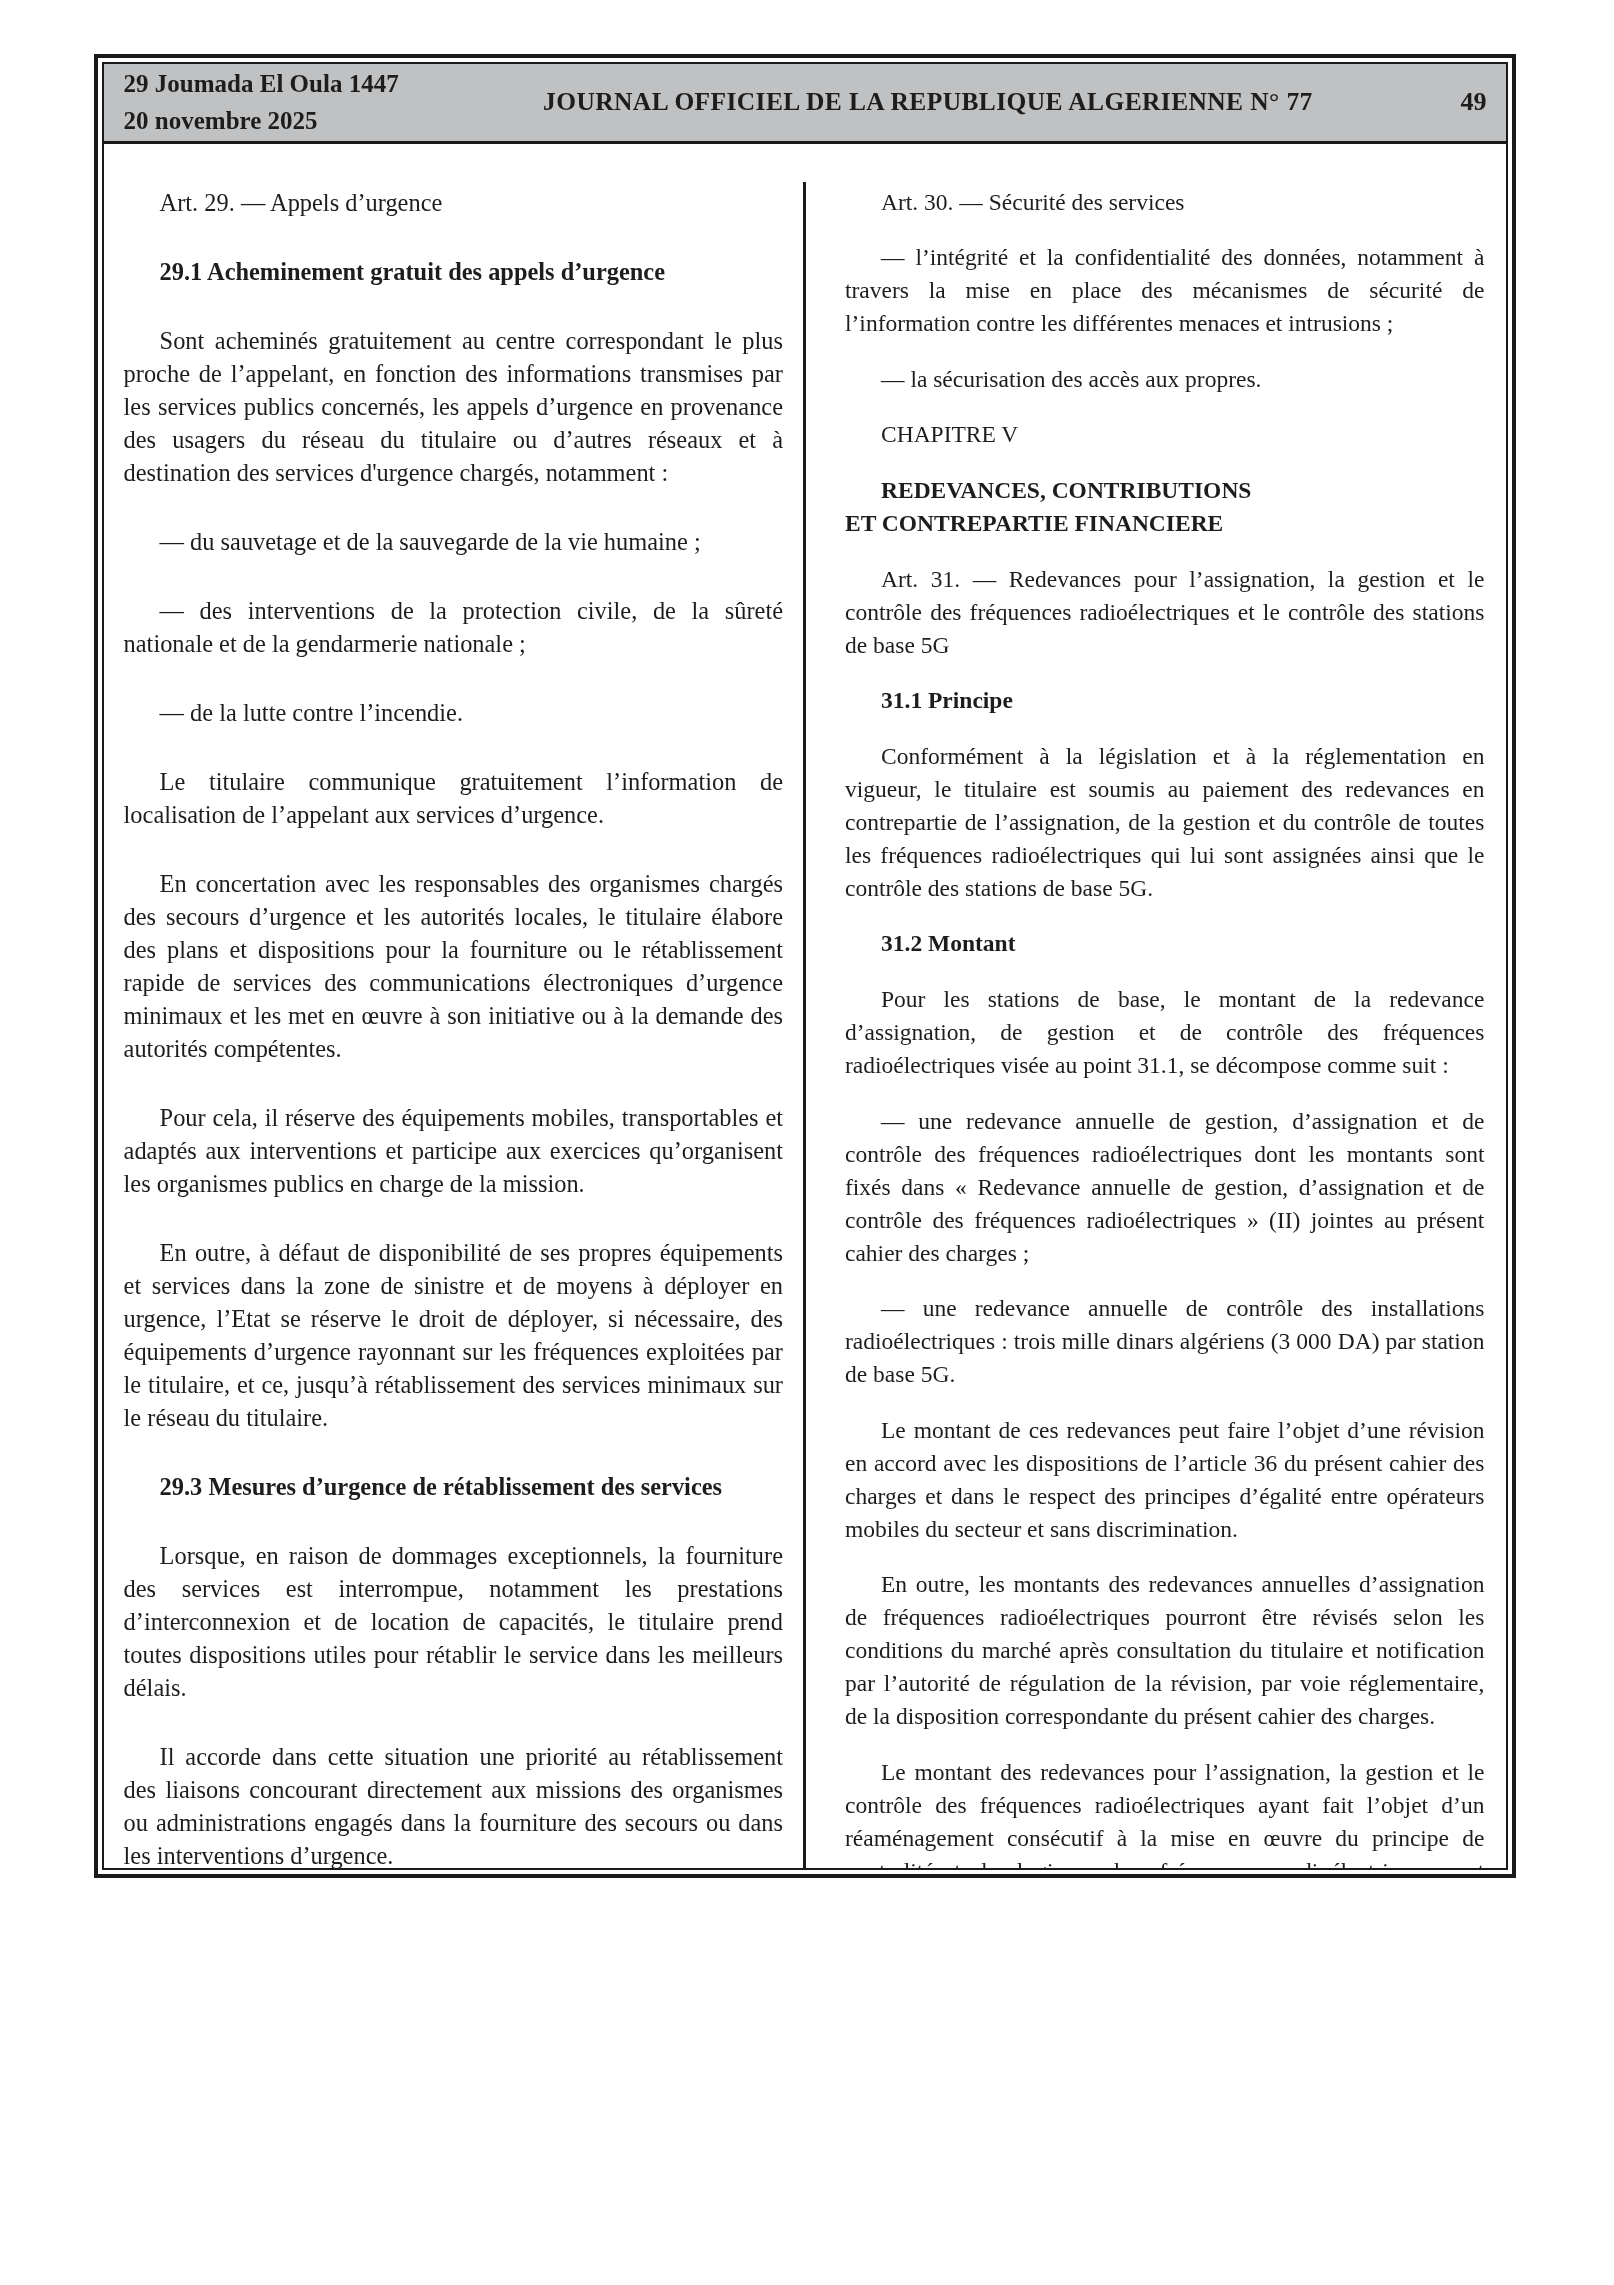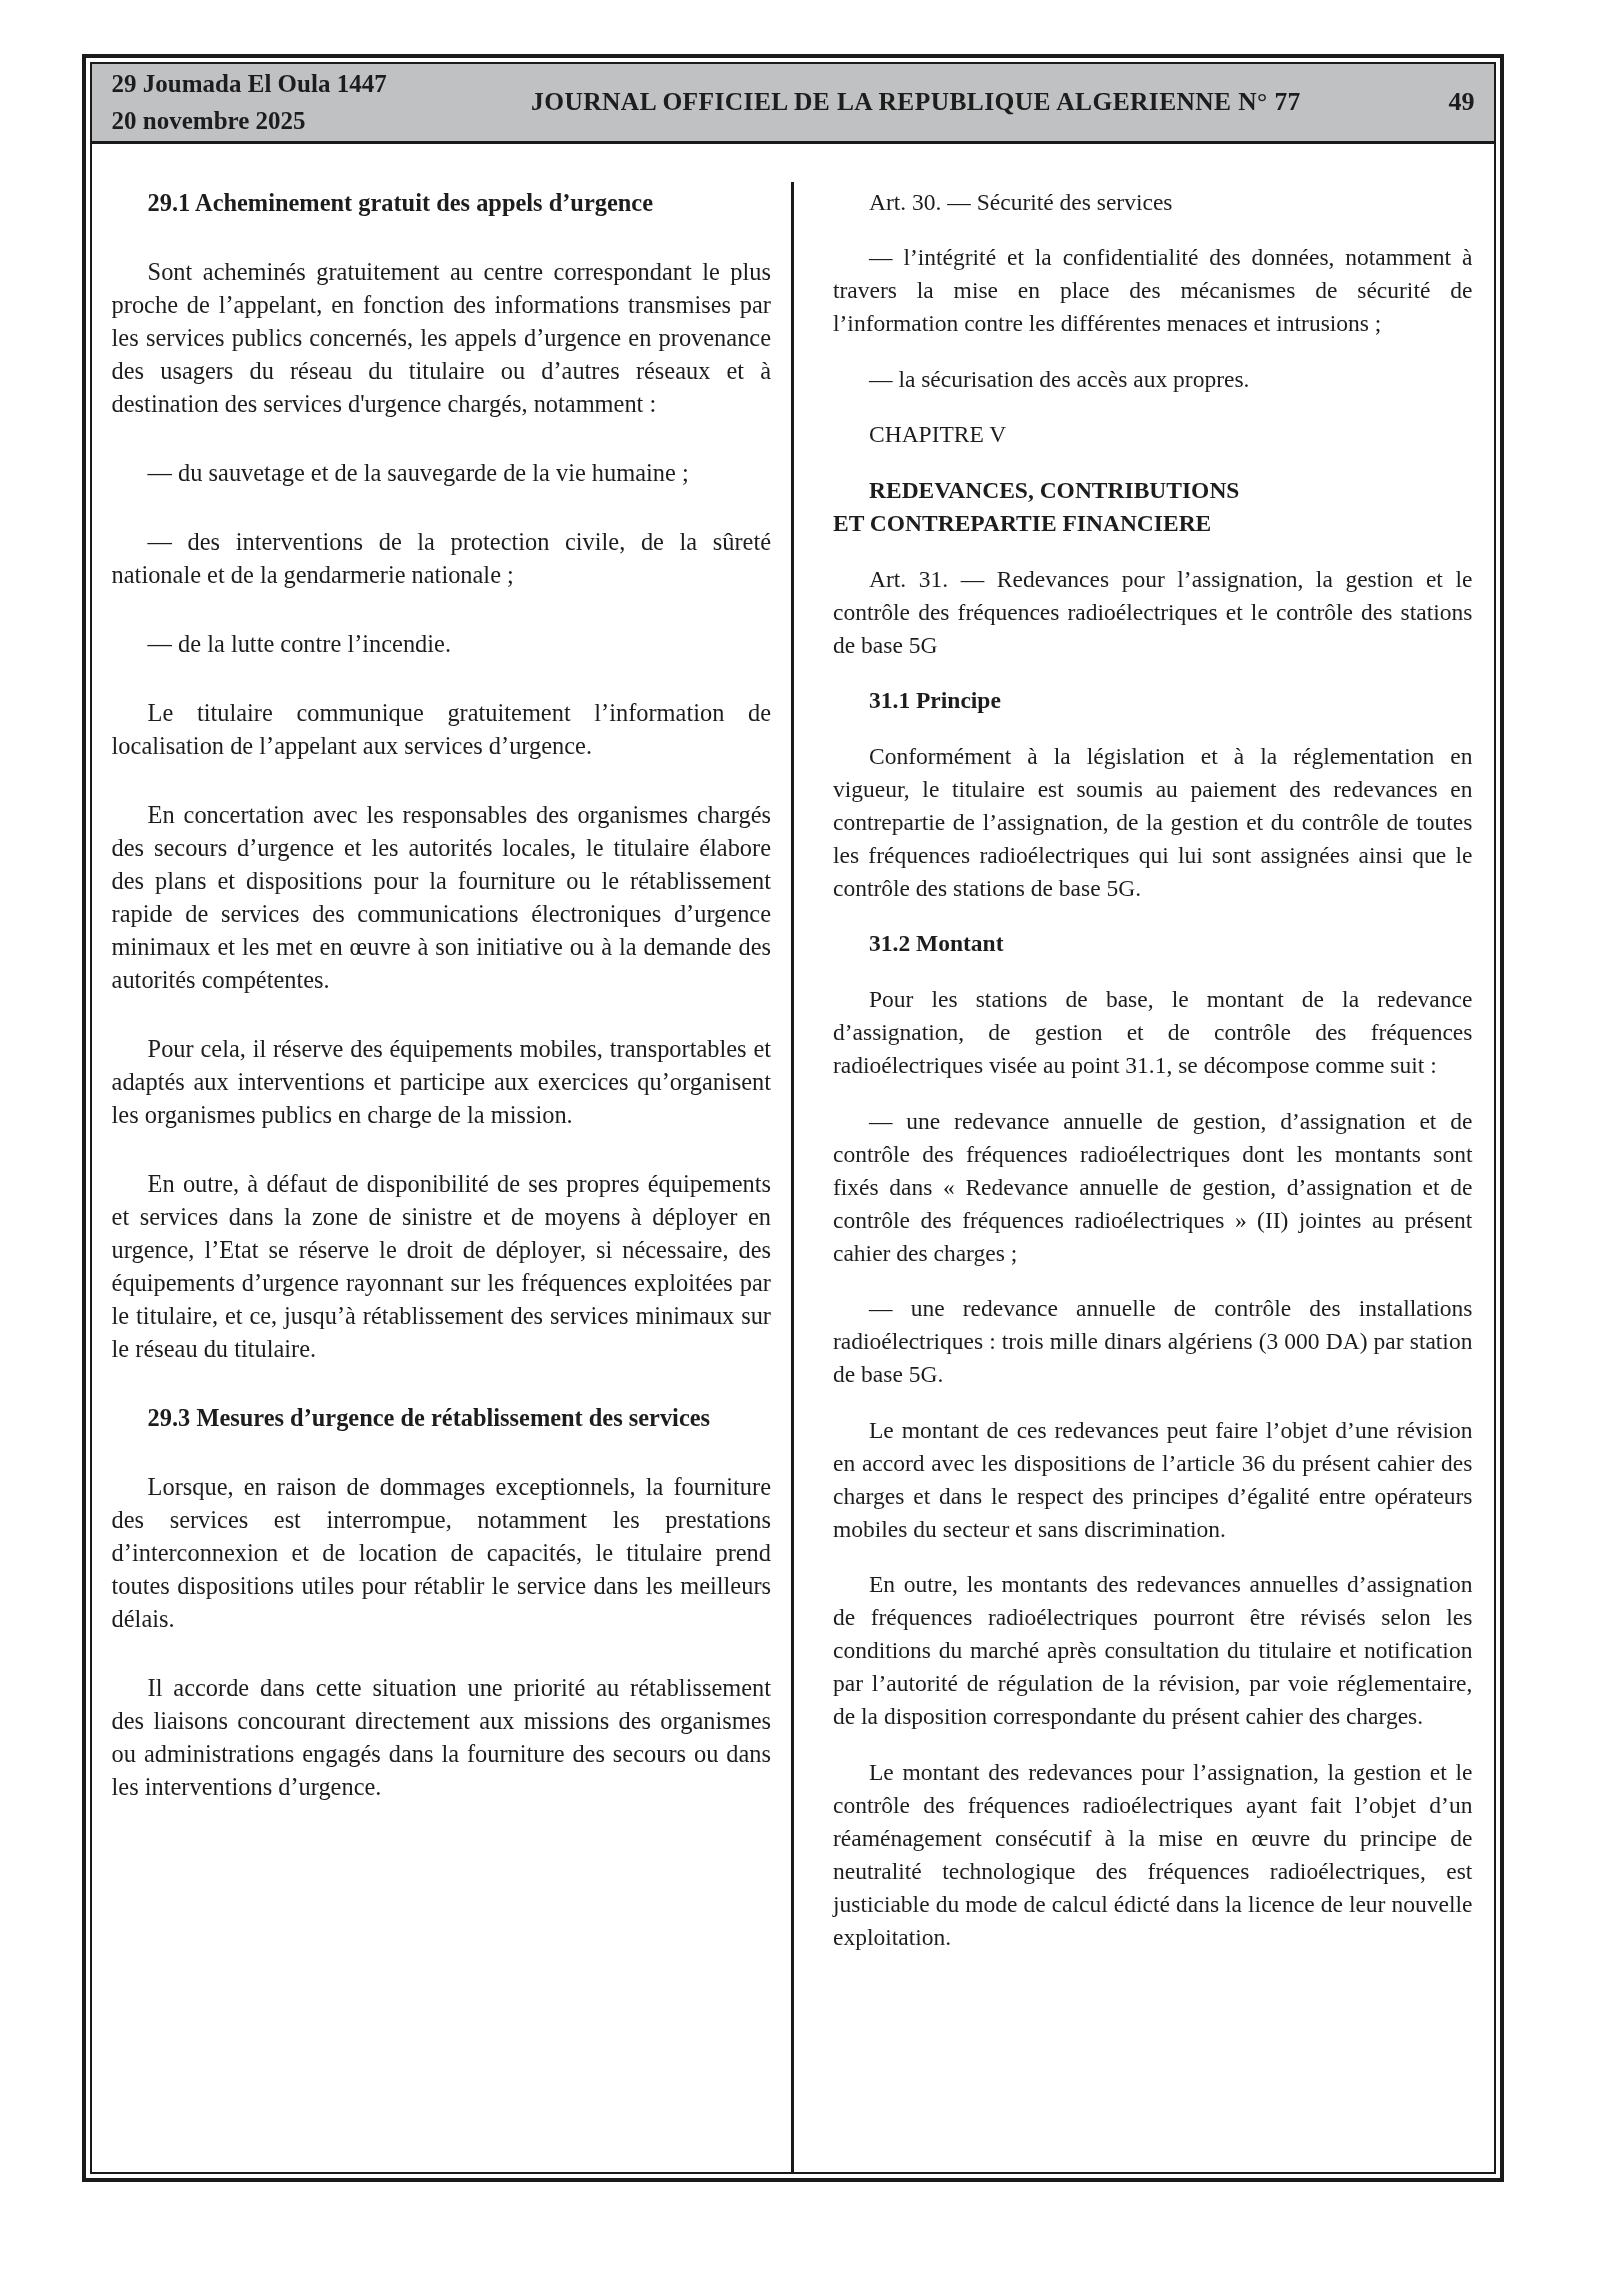--- a/index.html
+++ b/index.html
@@ -4,21 +4,21 @@
 <style>
   html,body{margin:0;padding:0;}
   body{
     width:1615px;height:2285px;position:relative;
     background:#ffffff;
     font-family:"Liberation Serif","DejaVu Serif",serif;
     color:#1d1d1d;
     -webkit-font-smoothing:antialiased;
   }
   .page-frame{
-    position:absolute;left:82px;top:54px;width:1422px;height:2128px;
+    position:absolute;left:94px;top:54px;width:1422px;height:1824px;
     border:4.5px solid #1a1a1a;padding:3.6px;box-sizing:border-box;background:#ffffff;
   }
   .frame-inner{
     border:2.7px solid #1a1a1a;width:100%;height:100%;box-sizing:border-box;
     display:flex;flex-direction:column;
   }
   .band{
     flex:0 0 80px;height:80px;background:#c0c1c3;border-bottom:3.6px solid #1a1a1a;
     display:flex;align-items:center;padding:0 20px;box-sizing:border-box;
   }
@@ -51,20 +51,21 @@
       <div class="band-left">
         <div>29 Joumada El Oula 1447</div>
         <div>20 novembre 2025</div>
       </div>
       <div class="band-center">JOURNAL OFFICIEL DE LA REPUBLIQUE ALGERIENNE N° 77</div>
       <div class="band-right">49</div>
     </div>
 
     <div class="content">
       <div class="col col-left">
+        <p class="block article">Art. 29. — Appels d’urgence</p>
         <p class="block heading">29.1 Acheminement gratuit des appels d’urgence</p>
         <p class="block para">Sont acheminés gratuitement au centre correspondant le plus proche de l’appelant, en fonction des informations transmises par les services publics concernés, les appels d’urgence en provenance des usagers du réseau du titulaire ou d’autres réseaux et à destination des services d'urgence chargés, notamment :</p>
         <p class="block dash">— du sauvetage et de la sauvegarde de la vie humaine ;</p>
         <p class="block dash">— des interventions de la protection civile, de la sûreté nationale et de la gendarmerie nationale ;</p>
         <p class="block dash">— de la lutte contre l’incendie.</p>
         <p class="block para">Le titulaire communique gratuitement l’information de localisation de l’appelant aux services d’urgence.</p>
         <p class="block para">En concertation avec les responsables des organismes chargés des secours d’urgence et les autorités locales, le titulaire élabore des plans et dispositions pour la fourniture ou le rétablissement rapide de services des communications électroniques d’urgence minimaux et les met en œuvre à son initiative ou à la demande des autorités compétentes.</p>
         <p class="block para">Pour cela, il réserve des équipements mobiles, transportables et adaptés aux interventions et participe aux exercices qu’organisent les organismes publics en charge de la mission.</p>
         <p class="block para">En outre, à défaut de disponibilité de ses propres équipements et services dans la zone de sinistre et de moyens à déployer en urgence, l’Etat se réserve le droit de déployer, si nécessaire, des équipements d’urgence rayonnant sur les fréquences exploitées par le titulaire, et ce, jusqu’à rétablissement des services minimaux sur le réseau du titulaire.</p>
         <p class="block heading">29.3 Mesures d’urgence de rétablissement des services</p>

